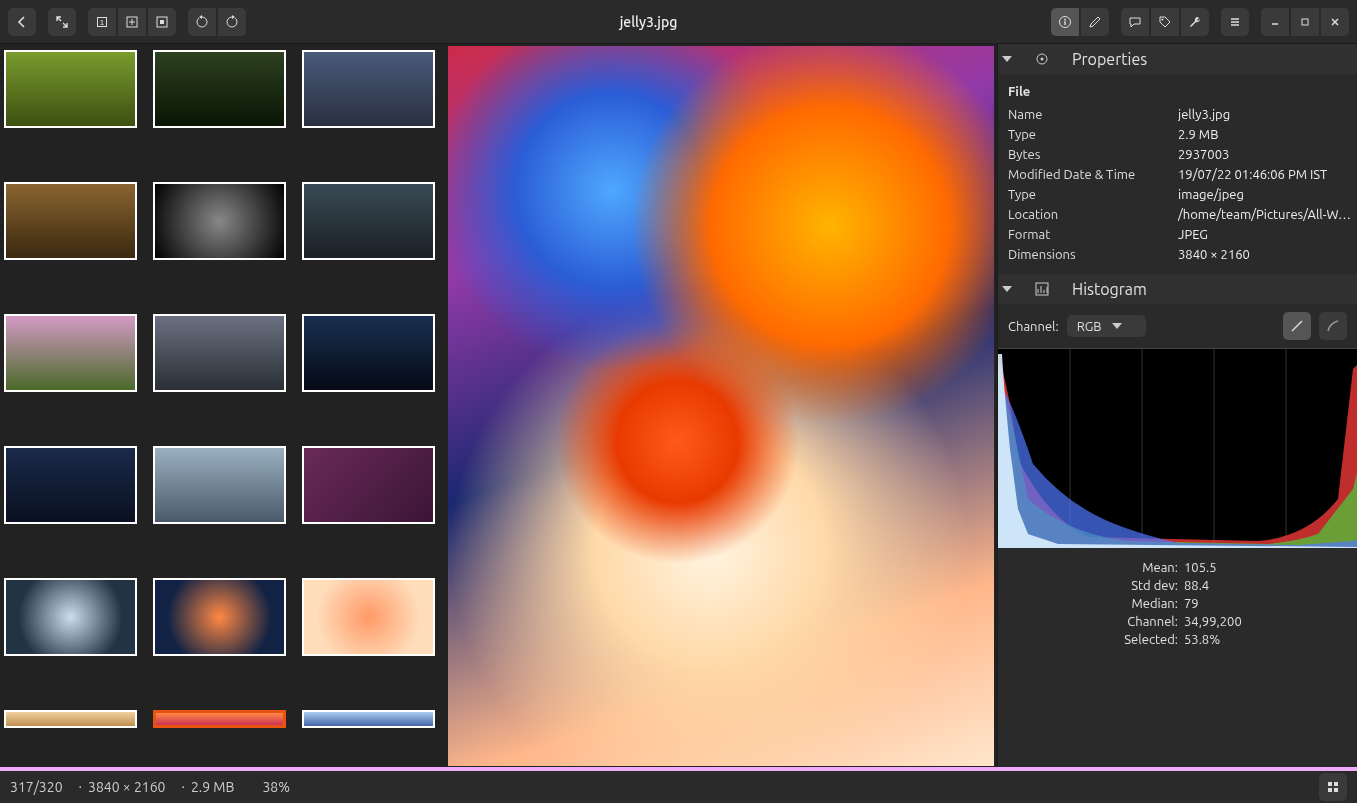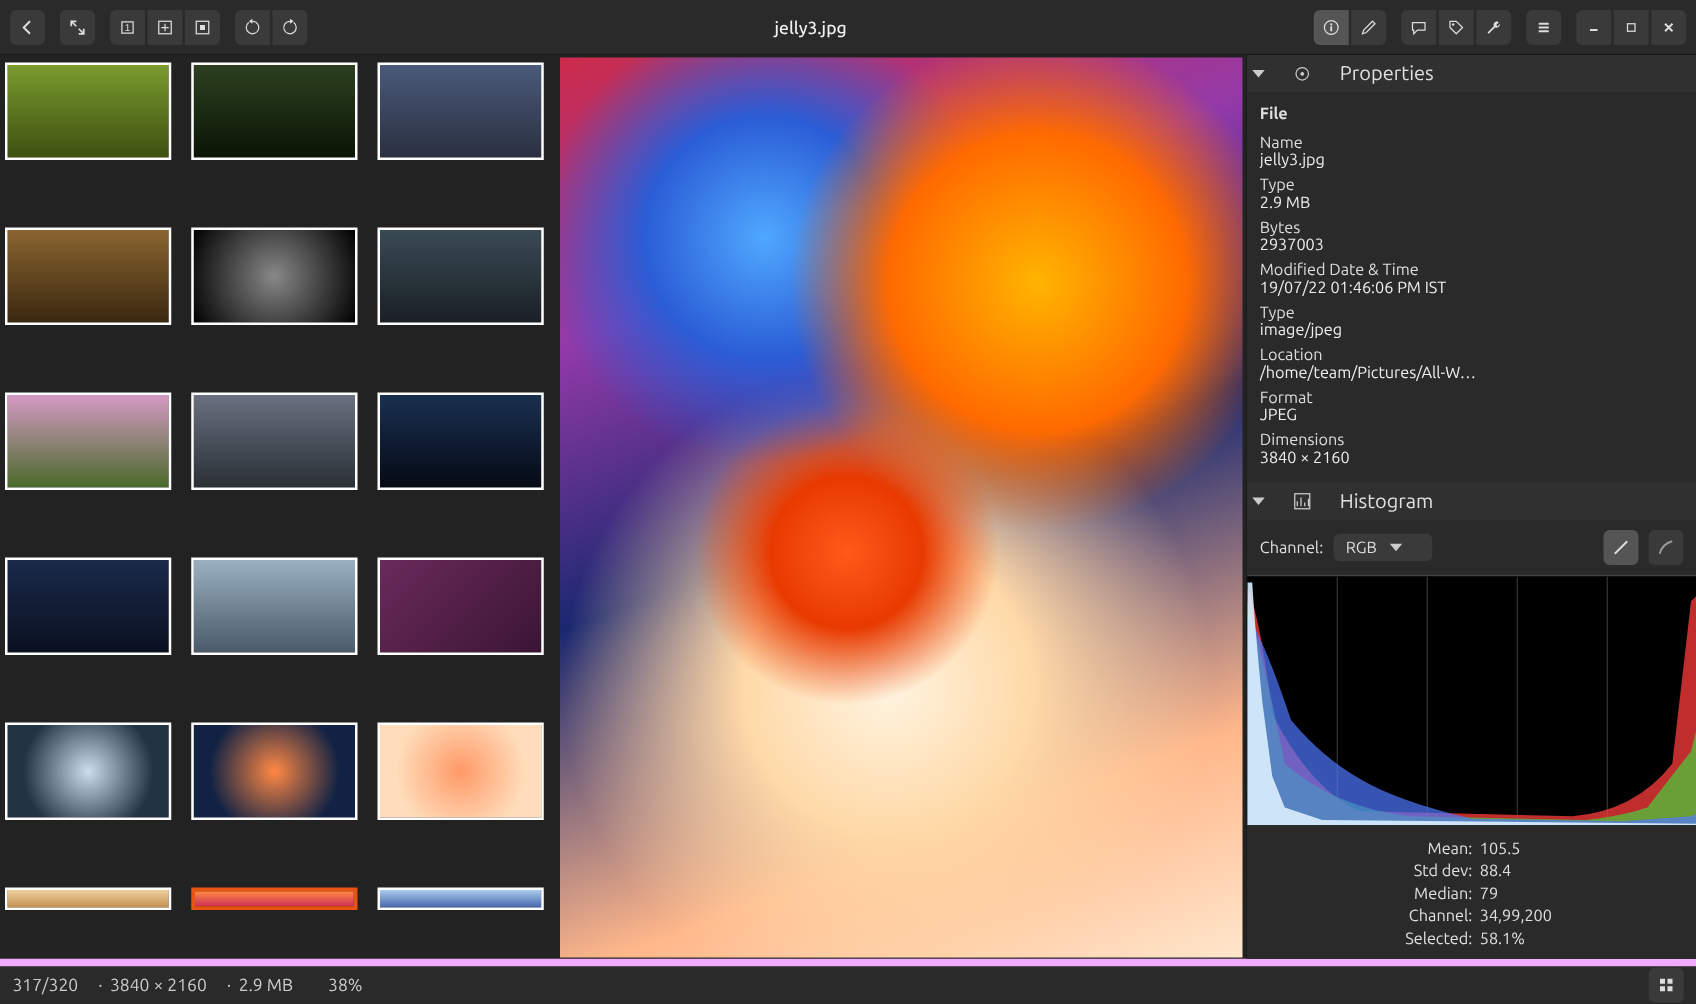--- a/index.html
+++ b/index.html
@@ -91,37 +91,37 @@
   display: flex;
   align-items: center;
   gap: 22px;
   padding: 6px 4px;
   background: #303030;
   font-size: 16px;
   cursor: pointer;
 }
 .props-body { padding: 4px 0 10px 10px; }
 .props-title { font-weight: bold; margin: 6px 0; }
-.prop-row { display: flex; padding: 3px 0; font-size:13px;flex-direction:column;}
+.prop-row { display: flex; padding: 3px 0; font-size:13px;}
 .prop-key { width: 170px; color: #ddd; }
 .prop-val { flex: 1; color: #eee; white-space: nowrap; overflow: hidden; text-overflow: ellipsis;}
 .hist-controls { display:flex; align-items:center; gap:8px; padding:8px 10px;}
 .select {
   background:#3a3a3a; border:none; border-radius:5px; padding:4px 24px 4px 10px; color:#ddd;
   position:relative; display:inline-flex; align-items:center; gap:10px; cursor:pointer;
 }
 .histogram {
   margin: 0 0 6px 0; height: 200px; background: #000; position: relative; overflow:hidden;
   border-top:1px solid #444;
 }
 .hist-stats { padding: 4px 10px 10px; }
 .hist-stat-row { display:flex; gap:6px; padding:2px 0; }
 .hist-stat-key { width:170px; text-align:right; font-weight:normal; }
 .statusbar {
-  height: 36px; background:#2a2a2a; border-top:6px solid #f0abfc;
+  height: 36px; background:#2a2a2a; border-top:4px solid #f0abfc;
   display:flex; align-items:center; padding:0 10px; gap:10px; color:#ccc; font-size:14px;
 }
 .statusbar .dot::before { content:"·"; margin:0 6px;}
 .status-right { margin-left:auto; }
 svg { display:block; }
 .chevron { width:0;height:0;border-left:5px solid transparent;border-right:5px solid transparent;border-top:6px solid #ccc;transform:rotate(0deg);}
 </style>
 </head>
 <body>
 
@@ -365,21 +365,21 @@
       <div class="hist-stat-row">
           <div class="hist-stat-key">Median:</div>
           <div>79</div>
         </div>
       <div class="hist-stat-row">
           <div class="hist-stat-key">Channel:</div>
           <div>34,99,200</div>
         </div>
       <div class="hist-stat-row">
           <div class="hist-stat-key">Selected:</div>
-          <div>58.1%</div>
+          <div>53.8%</div>
         </div>
     </div>
 
   </div>
 </div>
 
 <div class="statusbar">
   <span>317/320</span>
   <span class="dot">3840 × 2160</span>
   <span class="dot">2.9 MB</span>

